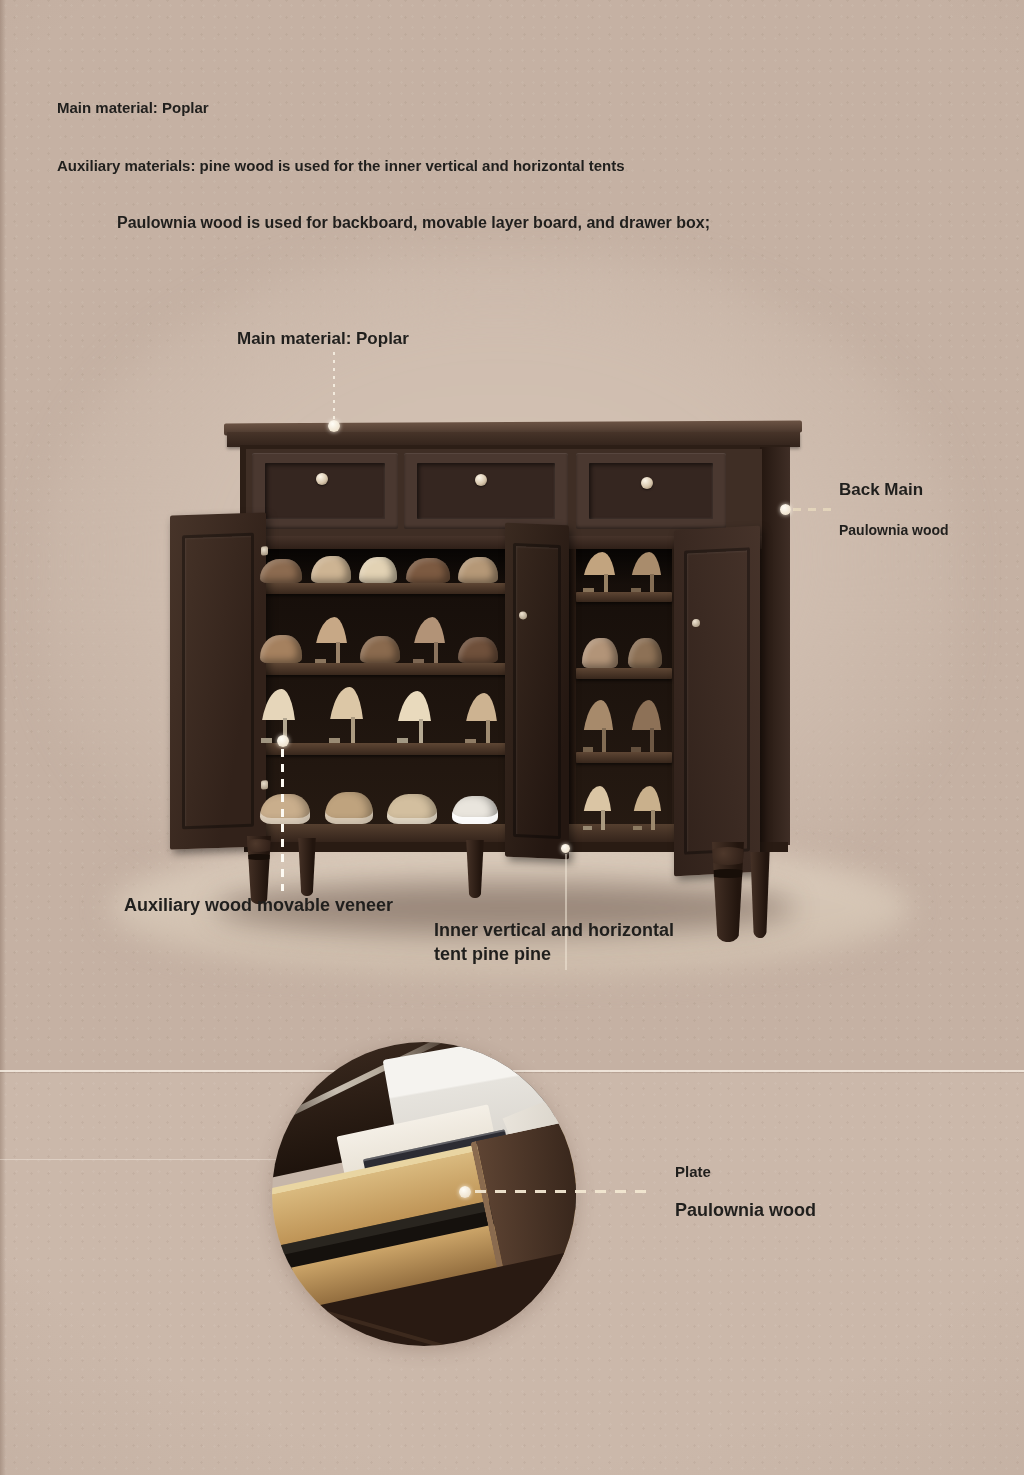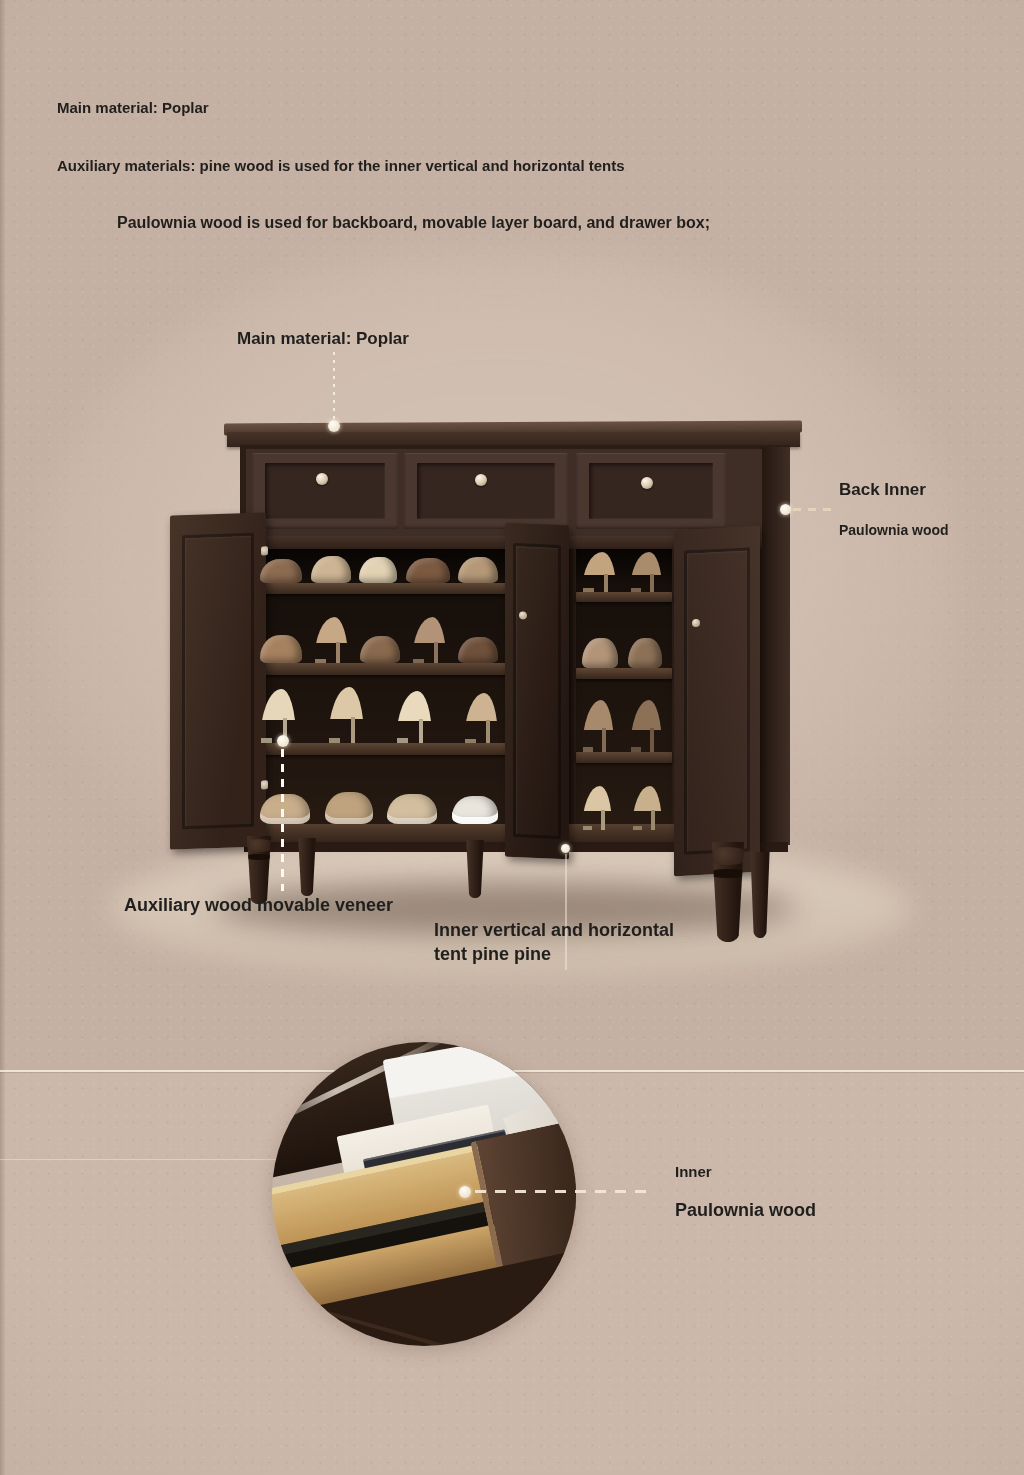--- a/index.html
+++ b/index.html
@@ -273,25 +273,25 @@
   <div class="dot" style="left:561px;top:844px;width:9px;height:9px;"></div>
   <div class="vline-solid leader" style="left:565px;top:854px;height:116px;"></div>
 
   <div class="dot" style="left:459px;top:1186px;width:12px;height:12px;"></div>
   <div class="hline-dashed leader" style="left:475px;top:1190px;width:180px;z-index:22;"></div>
 
   <div class="lbl lbl-top1">Main material: Poplar</div>
   <div class="lbl lbl-top2">Auxiliary materials: pine wood is used for the inner vertical and horizontal tents</div>
   <div class="lbl lbl-top3">Paulownia wood is used for backboard, movable layer board, and drawer box;</div>
   <div class="lbl lbl-mid-main">Main material: Poplar</div>
-  <div class="lbl lbl-backplate">Back Inner</div>
+  <div class="lbl lbl-backplate">Back Main</div>
   <div class="lbl lbl-backplate-sub">Paulownia wood</div>
   <div class="lbl lbl-veneer">Auxiliary wood movable veneer</div>
   <div class="lbl lbl-tent">Inner vertical and horizontal tent pine pine</div>
-  <div class="lbl lbl-drawer">Inner</div>
+  <div class="lbl lbl-drawer">Plate</div>
   <div class="lbl lbl-drawer-sub">Paulownia wood</div>
 
   <div id="closeup" class="abs">
     <div class="cu cu-topdark"></div>
     <div class="cu cu-glint"></div>
     <div class="cu cu-whitebox"></div>
     <div class="cu cu-sheets"></div>
     <div class="cu cu-papers"></div>
     <div class="cu cu-tablet"></div>
     <div class="cu cu-woodwall"></div>

